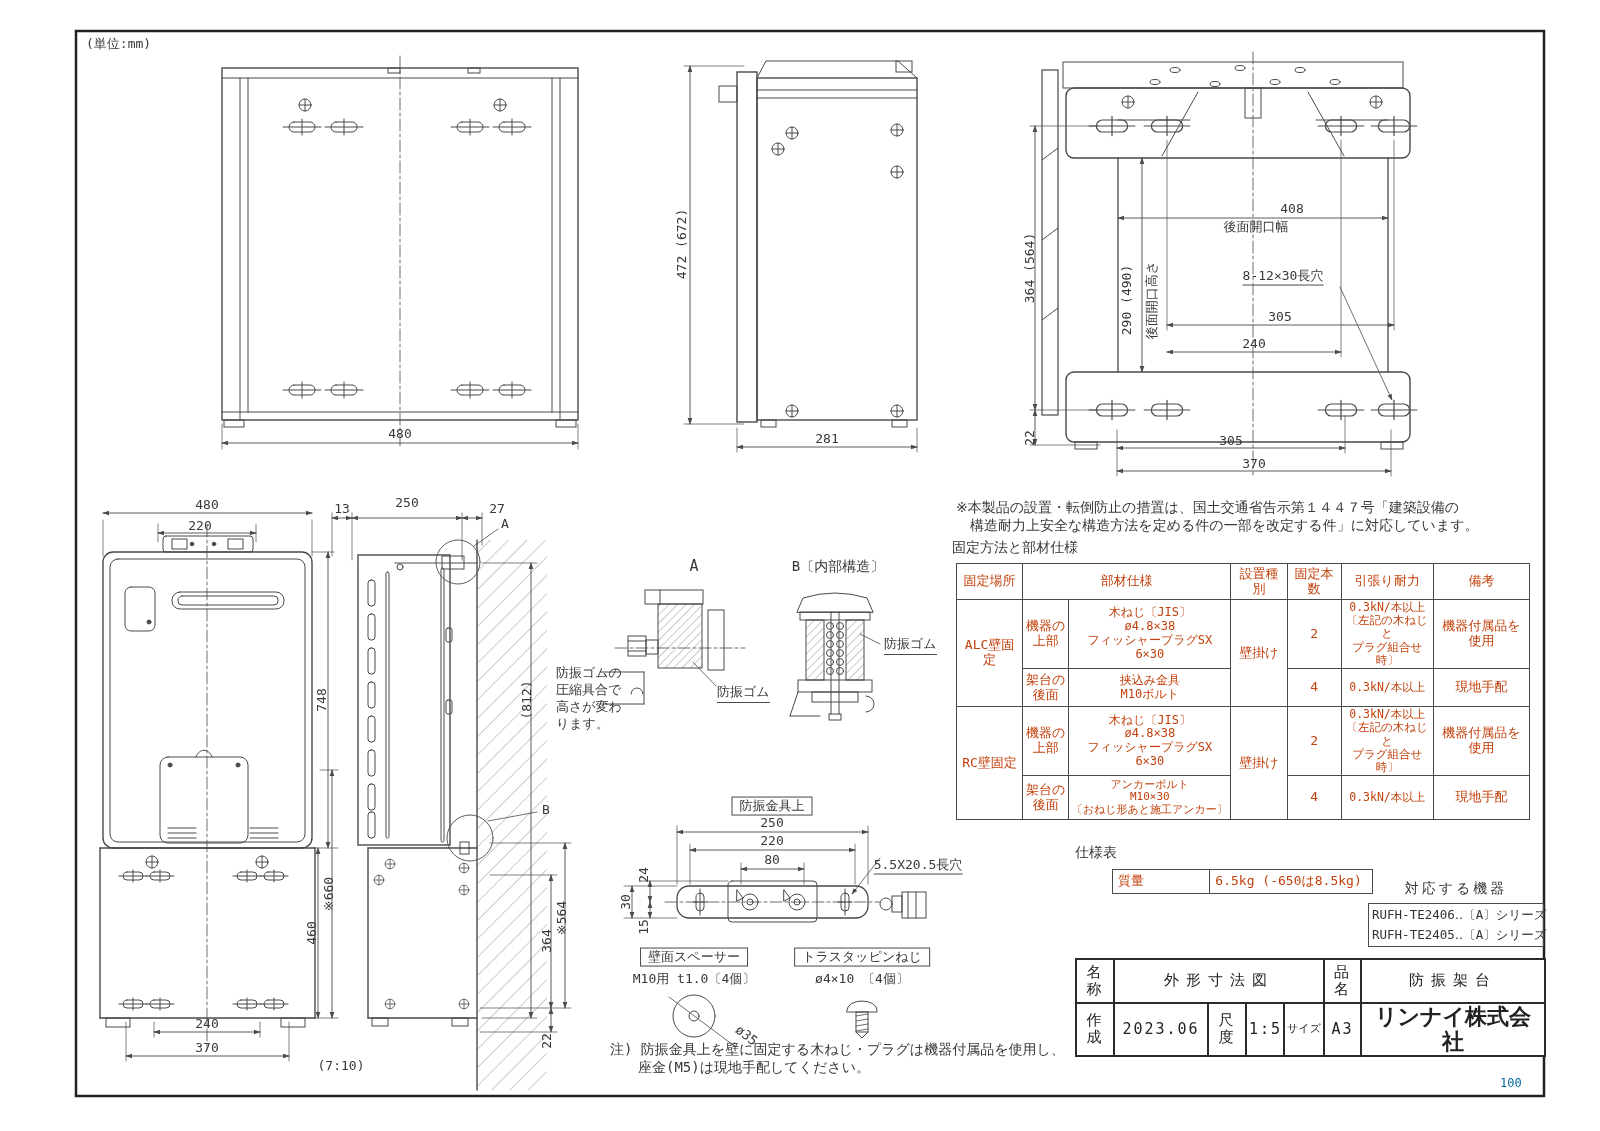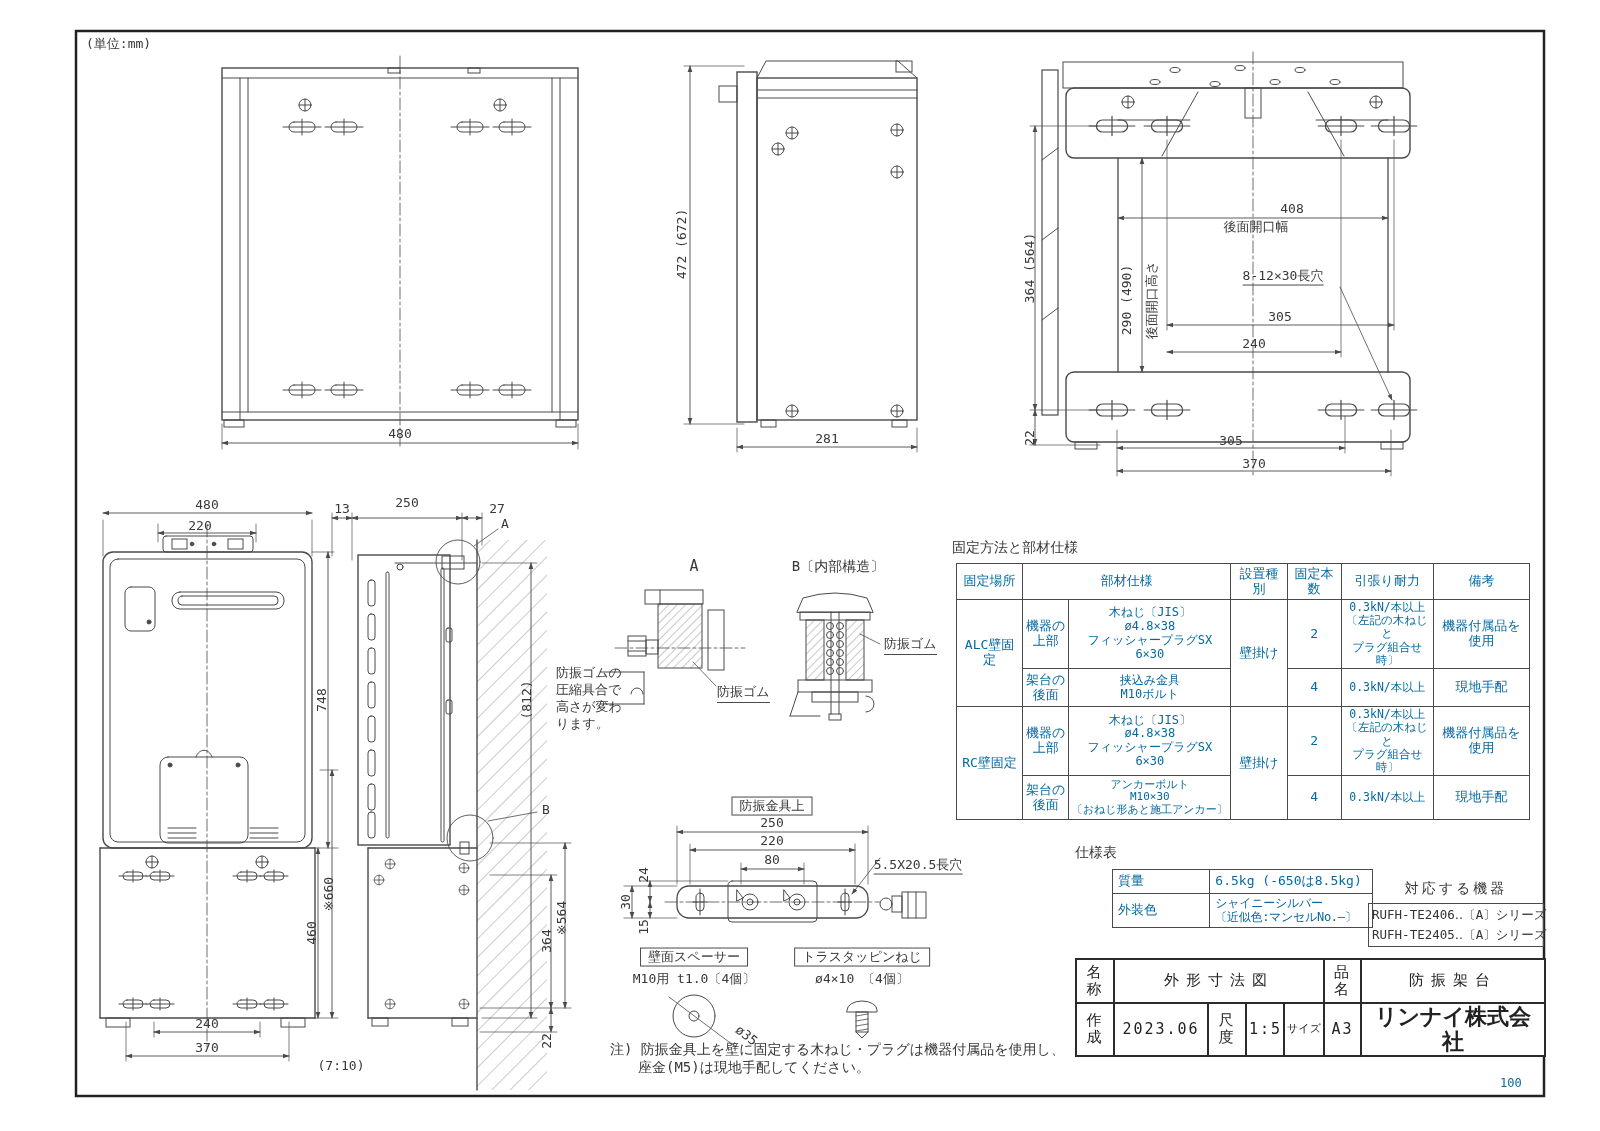--- a/index.html
+++ b/index.html
@@ -8,21 +8,21 @@
   #linework{position:absolute;left:0;top:0;}
   .lb{position:absolute;transform:translate(-50%,-50%);color:#383838;font-size:13px;line-height:1.15;
       white-space:pre;text-align:center;}
   .tl{position:absolute;color:#383838;font-size:13px;line-height:1.3;white-space:pre;}
   .r90{transform:translate(-50%,-50%) rotate(-90deg);}
   .r38{transform:translate(-50%,-50%) rotate(38deg);}
   .ul{border-bottom:1px solid #4a4a4a;padding-bottom:1px;}
   .boxed{border:1px solid #4a4a4a;padding:1px 7px;background:#fff;}
   .f14{font-size:14px;}
   table{border-collapse:collapse;position:absolute;table-layout:fixed;background:#fff;}
-  td,th{border:1.5px solid #4a4a4a;color:#0369a1;font-weight:normal;text-align:center;
+  td,th{border:1.5px solid #4a4a4a;color:#c2410c;font-weight:normal;text-align:center;
         vertical-align:middle;white-space:pre-line;padding:1px 2px;font-size:13px;
         font-family:"DejaVu Sans Mono","DejaVu Sans",monospace;line-height:1.15;}
   #fix-table{left:956px;top:563px;width:574px;}
   #fix-table .spec{font-size:12px;}
   #fix-table .spec-long{font-size:11px;}
   #fix-table .pull{font-size:11.5px;}
   #spec-table{left:1075px;top:869px;width:261px;margin-left:37px;}
   #spec-table td{text-align:left;padding:1px 5px;}
   #spec-table .v12{font-size:12px;letter-spacing:-0.3px;}
   #compat-box{position:absolute;left:1368px;top:903px;width:176px;height:44px;
@@ -439,20 +439,22 @@
 <span class="lb ul" style="left:918px;top:866px;">5.5X20.5長穴</span>
 
 <span class="lb boxed" style="left:694px;top:957px;">壁面スペーサー</span>
 <span class="lb" style="left:694px;top:979px;">M10用 t1.0〔4個〕</span>
 <span class="lb r38" style="left:746px;top:1036px;">ø35</span>
 <span class="lb boxed" style="left:862px;top:957px;">トラスタッピンねじ</span>
 <span class="lb" style="left:862px;top:979px;">ø4×10 〔4個〕</span>
 
 <span class="tl f14" style="left:610px;top:1040px;line-height:18px;">注) 防振金具上を壁に固定する木ねじ・プラグは機器付属品を使用し、
 　　座金(M5)は現地手配してください。</span>
+<span class="tl f14" style="left:956px;top:498px;line-height:18px;">※本製品の設置・転倒防止の措置は、国土交通省告示第１４４７号「建築設備の
+　構造耐力上安全な構造方法を定める件の一部を改定する件」に対応しています。</span>
 
 <span class="tl f14" style="left:952px;top:538px;">固定方法と部材仕様</span>
 <table id="fix-table">
   <colgroup>
         <col style="width:66px">
         <col style="width:46px">
         <col style="width:162px">
         <col style="width:56px">
         <col style="width:54px">
         <col style="width:92px">
@@ -525,25 +527,20 @@
 <table id="spec-table">
   <colgroup>
         <col style="width:97px">
         <col style="width:162px">
       </colgroup>
   <tbody>
         <tr style="height:24px;">
     <td>質量</td>
     <td>6.5kg (-650は8.5kg)</td>
   </tr>
-  <tr style="height:34px;">
-    <td>外装色</td>
-    <td class="v12">シャイニーシルバー
-〔近似色:マンセルNo.—〕</td>
-  </tr>
 </tbody>
     </table>
 
 <span class="lb f14" style="left:1456px;top:888px;letter-spacing:3px;">対応する機器</span>
 <div id="compat-box"><span>RUFH-TE2406‥〔A〕シリーズ</span>
 <span>RUFH-TE2405‥〔A〕シリーズ</span></div>
 
 <table id="title-block">
   <colgroup>
         <col style="width:38px">

